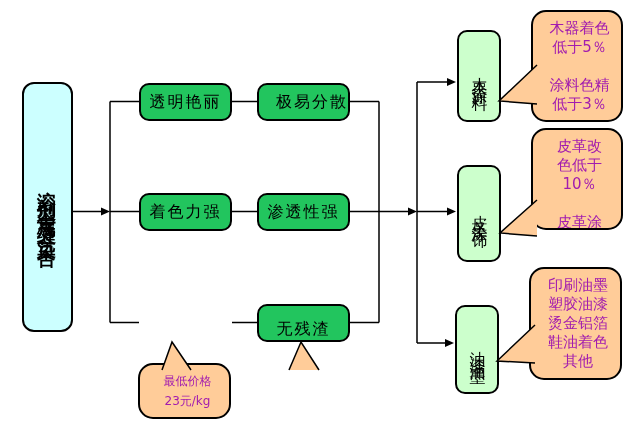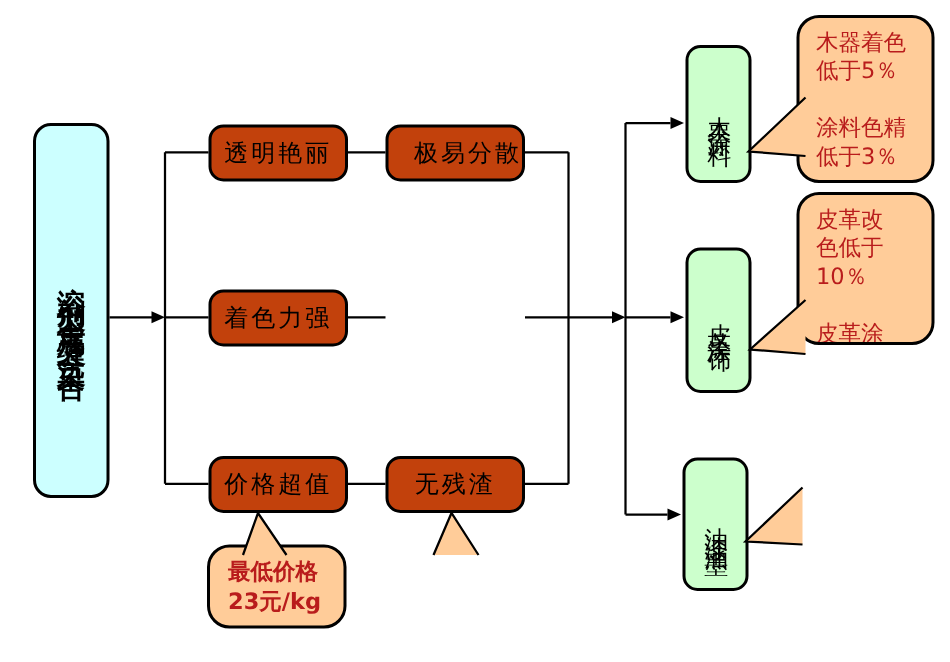--- a/index.html
+++ b/index.html
@@ -21,21 +21,21 @@
     color:#000;
     z-index:2;
   }
   .root-node{
     background:#ccffff;
     border-radius:12px;
     width:51px;height:250px;left:22px;top:82px;
     font-weight:bold;font-size:19px;
   }
   .feature-node{
-    background:#c2410c;
+    background:#22c55e;
     border-radius:10px;
     width:93px;height:38px;
     font-size:16px;letter-spacing:2px;
     white-space:nowrap;
   }
   .app-node{
     background:#ccffcc;
     border-radius:10px;
     width:44px;
     font-size:16px;
@@ -45,28 +45,29 @@
     text-orientation:upright;
   }
   .root-node .vtext{letter-spacing:7px;}
   .app-node .vtext{letter-spacing:6px;}
   .callout{
     position:absolute;
     box-sizing:border-box;
     background:#ffcc99;
     border:2px solid #000;
     border-radius:15px;
-    color:#b91c1c;
+    color:#a21caf;
     font-size:15px;line-height:19px;
     padding:7px 6px 4px 11px;
     white-space:pre-line;
     overflow:hidden;
     z-index:2;
+    text-align:center;
   }
-  .callout.small{font-size:15px;line-height:20px;padding:6px 6px 4px 12px;font-weight:bold;}
+  .callout.small{font-size:12px;line-height:20px;padding:6px 6px 4px 12px;}
 </style>
 </head>
 <body>
 
 <div class="canvas">
 
   <svg class="layer" id="connector-layer">
     <g stroke="#000" stroke-width="1.5" fill="none">
 
       <line x1="73" y1="211.5" x2="103" y2="211.5"></line>
@@ -104,28 +105,28 @@
   <div class="node root-node">
     <span class="vtext">溶剂型金属缝合染合</span>
   </div>
 
   <div class="node feature-node" style="left:139px;top:83px;">
     <span>透明艳丽</span>
   </div>
   <div class="node feature-node" style="left:139px;top:193px;text-align:center;">
     <span>着色力强</span>
   </div>
-  <div class="node feature-node" style="left:139px;top:304px;">
-    <span>价格超值</span>
-  </div>
 
   <div class="node feature-node" style="left:257px;top:83px;justify-content:flex-end;">
     <span>极易分散</span>
   </div>
-  <div class="node feature-node" style="left:257px;top:304px;">
+  <div class="node feature-node" style="left:257px;top:193px;">
+    <span>渗透性强</span>
+  </div>
+  <div class="node feature-node" style="left:257px;top:304px;align-items:flex-end;">
     <span>无残渣</span>
   </div>
 
   <div class="node app-node" style="left:457px;top:30px;height:92px;">
     <span class="vtext">木器涂料</span>
   </div>
   <div class="node app-node" style="left:457px;top:165px;height:97px;">
     <span class="vtext">皮革涂饰</span>
   </div>
   <div class="node app-node" style="left:455px;top:305px;height:89px;">
@@ -136,20 +137,25 @@
 低于5％
 
 涂料色精
 低于3％</div>
   <div class="callout" style="left:531px;top:128px;width:92px;height:102px;">皮革改
 色低于
 10％
 
 皮革涂
 饰低于</div>
+  <div class="callout" style="left:529px;top:267px;width:93px;height:113px;">印刷油墨
+塑胶油漆
+烫金铝箔
+鞋油着色
+其他</div>
   <div class="callout small" style="left:138px;top:363px;width:93px;height:56px;">最低价格
 23元/kg</div>
 
   <svg class="layer" id="tail-layer">
     <g fill="#ffcc99" stroke="#000" stroke-width="1.5" stroke-linejoin="miter">
       <path d="M537,65 L499,101 L537,104"></path>
       <path d="M537,200 L500,233 L537,236"></path>
       <path d="M535,325 L497,361 L535,363"></path>
       <path d="M162,370 L172,342 L191,370"></path>
       <path d="M289,370 L301,342 L319,370"></path>

